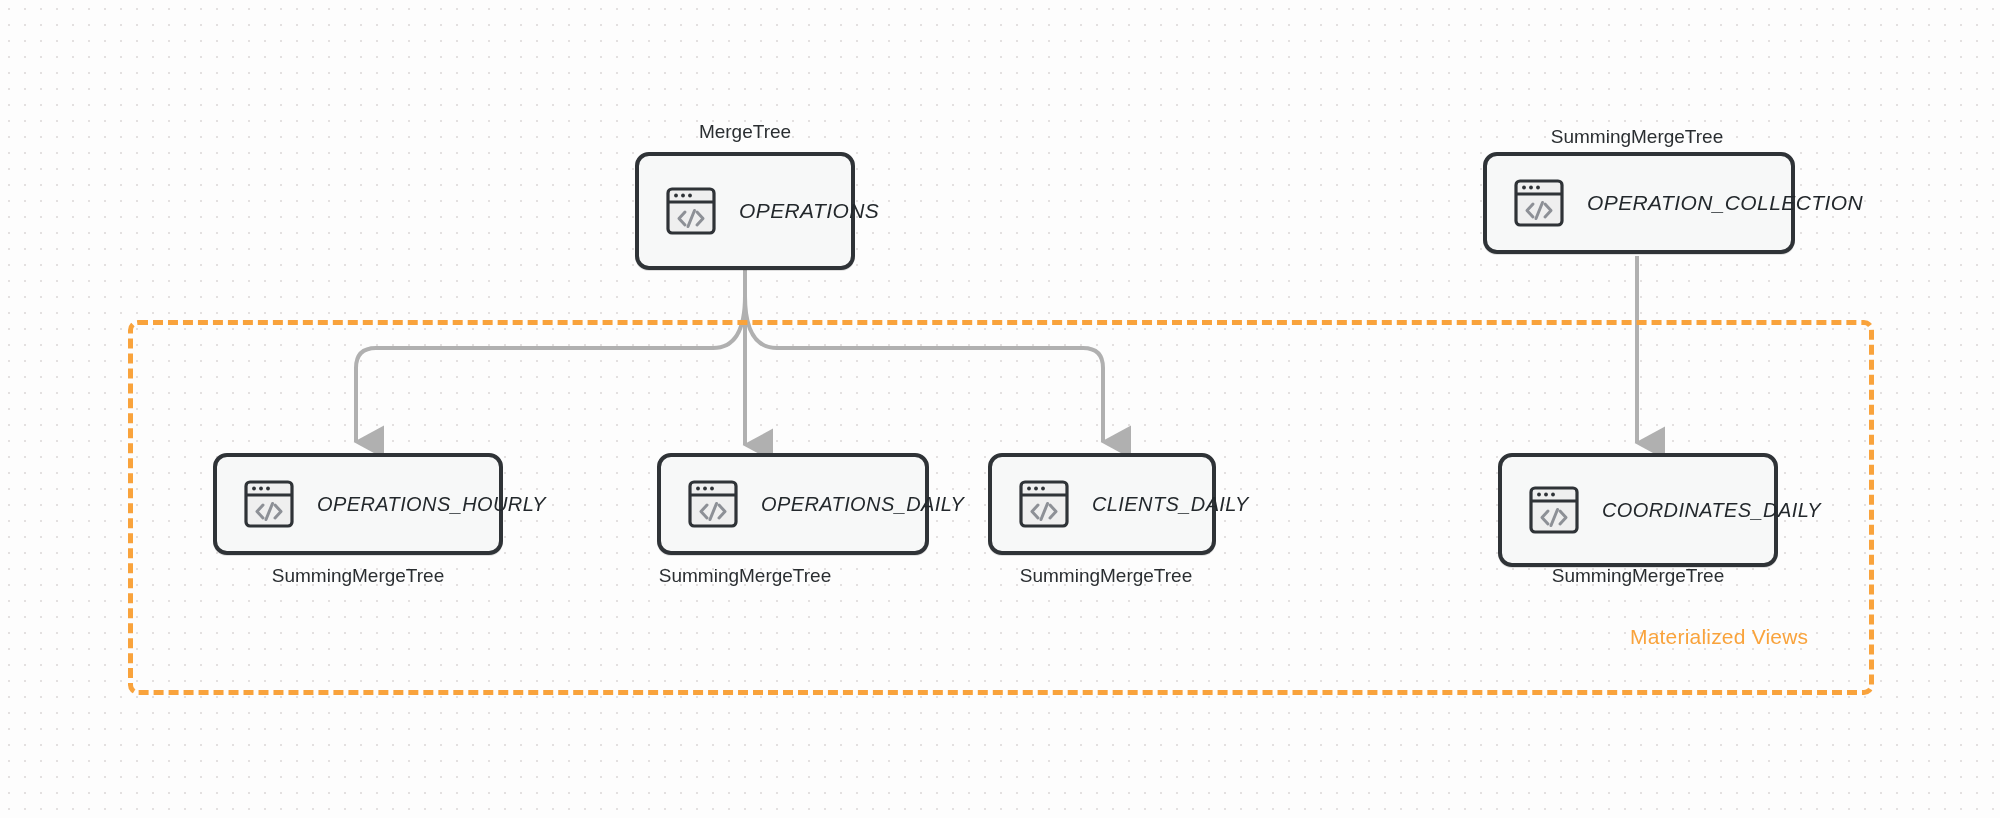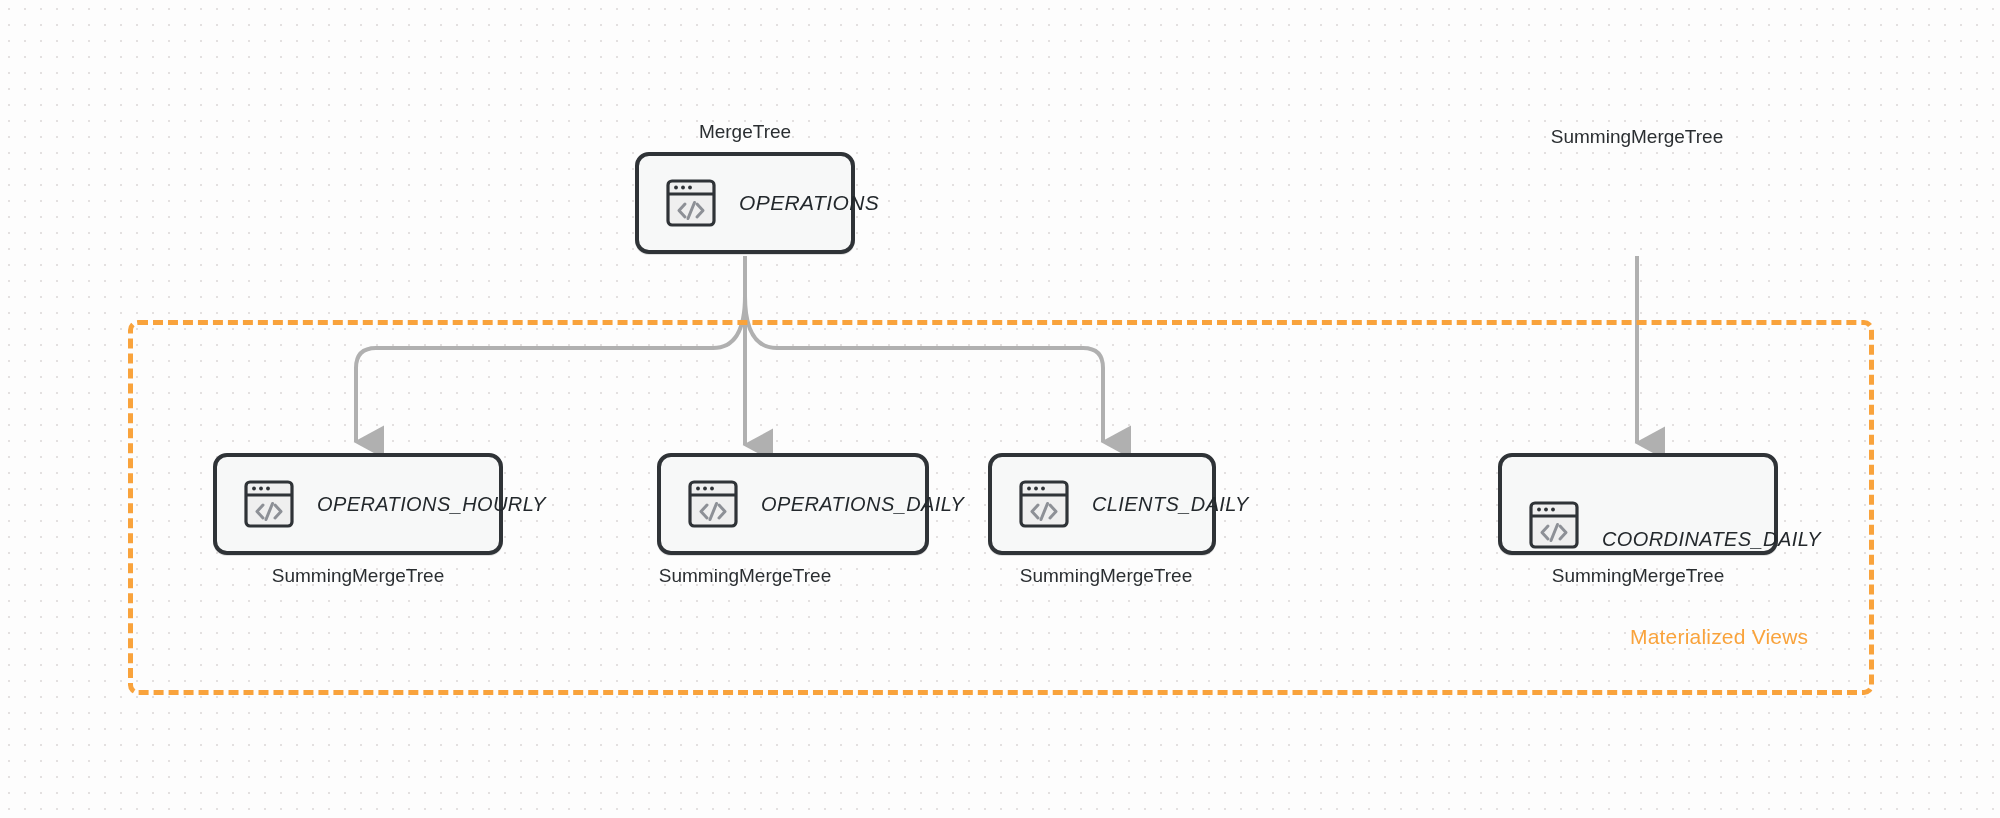--- a/index.html
+++ b/index.html
@@ -103,36 +103,51 @@
   </svg>
 
   <div class="group-box" style="left:128px; top:320px; width:1746px; height:375px;"></div>
 
   <div class="group-label" style="left:1630px; top:625px;">Materialized Views</div>
 
   <div class="caption" style="left:645px; top:121px; width:200px;">MergeTree</div>
 
   <div class="caption" style="left:1537px; top:126px; width:200px;">SummingMergeTree</div>
 
-  <div class="node" style="left:635px; top:152px; width:220px; height:102px;">
+  <div class="node" style="left:635px; top:152px; width:220px; height:118px;">
     <span class="node-icon">
       <svg viewBox="0 0 52 52" width="52" height="52" xmlns="http://www.w3.org/2000/svg">
         <rect x="3" y="4" width="46" height="44" rx="4" ry="4" fill="#efefef" stroke="#2f3337" stroke-width="3.2"></rect>
         <line x1="3" y1="17" x2="49" y2="17" stroke="#2f3337" stroke-width="3.2"></line>
         <circle cx="11" cy="10.5" r="1.9" fill="#2f3337"></circle>
         <circle cx="18" cy="10.5" r="1.9" fill="#2f3337"></circle>
         <circle cx="25" cy="10.5" r="1.9" fill="#2f3337"></circle>
         <path d="M20 27 L14 33.5 L20 40" fill="none" stroke="#8d9096" stroke-width="3" stroke-linecap="round" stroke-linejoin="round"></path>
         <path d="M32 27 L38 33.5 L32 40" fill="none" stroke="#8d9096" stroke-width="3" stroke-linecap="round" stroke-linejoin="round"></path>
         <line x1="29.5" y1="25.5" x2="23" y2="41.5" stroke="#8d9096" stroke-width="3" stroke-linecap="round"></line>
       </svg>
     </span>
     <span class="node-label">OPERATIONS</span>
   </div>
 
+  <div class="node" style="left:1483px; top:152px; width:312px; height:102px;">
+    <span class="node-icon">
+      <svg viewBox="0 0 52 52" width="52" height="52" xmlns="http://www.w3.org/2000/svg">
+        <rect x="3" y="4" width="46" height="44" rx="4" ry="4" fill="#efefef" stroke="#2f3337" stroke-width="3.2"></rect>
+        <line x1="3" y1="17" x2="49" y2="17" stroke="#2f3337" stroke-width="3.2"></line>
+        <circle cx="11" cy="10.5" r="1.9" fill="#2f3337"></circle>
+        <circle cx="18" cy="10.5" r="1.9" fill="#2f3337"></circle>
+        <circle cx="25" cy="10.5" r="1.9" fill="#2f3337"></circle>
+        <path d="M20 27 L14 33.5 L20 40" fill="none" stroke="#8d9096" stroke-width="3" stroke-linecap="round" stroke-linejoin="round"></path>
+        <path d="M32 27 L38 33.5 L32 40" fill="none" stroke="#8d9096" stroke-width="3" stroke-linecap="round" stroke-linejoin="round"></path>
+        <line x1="29.5" y1="25.5" x2="23" y2="41.5" stroke="#8d9096" stroke-width="3" stroke-linecap="round"></line>
+      </svg>
+    </span>
+    <span class="node-label">OPERATION_COLLECTION</span>
+  </div>
 
   <div class="node" style="left:213px; top:453px; width:290px; height:102px;">
     <span class="node-icon">
       <svg viewBox="0 0 52 52" width="52" height="52" xmlns="http://www.w3.org/2000/svg">
         <rect x="3" y="4" width="46" height="44" rx="4" ry="4" fill="#efefef" stroke="#2f3337" stroke-width="3.2"></rect>
         <line x1="3" y1="17" x2="49" y2="17" stroke="#2f3337" stroke-width="3.2"></line>
         <circle cx="11" cy="10.5" r="1.9" fill="#2f3337"></circle>
         <circle cx="18" cy="10.5" r="1.9" fill="#2f3337"></circle>
         <circle cx="25" cy="10.5" r="1.9" fill="#2f3337"></circle>
         <path d="M20 27 L14 33.5 L20 40" fill="none" stroke="#8d9096" stroke-width="3" stroke-linecap="round" stroke-linejoin="round"></path>
@@ -171,21 +186,21 @@
         <circle cx="25" cy="10.5" r="1.9" fill="#2f3337"></circle>
         <path d="M20 27 L14 33.5 L20 40" fill="none" stroke="#8d9096" stroke-width="3" stroke-linecap="round" stroke-linejoin="round"></path>
         <path d="M32 27 L38 33.5 L32 40" fill="none" stroke="#8d9096" stroke-width="3" stroke-linecap="round" stroke-linejoin="round"></path>
         <line x1="29.5" y1="25.5" x2="23" y2="41.5" stroke="#8d9096" stroke-width="3" stroke-linecap="round"></line>
       </svg>
     </span>
     <span class="node-label small">CLIENTS_DAILY</span>
   </div>
   <div class="caption" style="left:1006px; top:565px; width:200px;">SummingMergeTree</div>
 
-  <div class="node" style="left:1498px; top:453px; width:280px; height:102px;align-items:flex-end;">
+  <div class="node" style="left:1498px; top:453px; width:280px; height:114px;">
     <span class="node-icon">
       <svg viewBox="0 0 52 52" width="52" height="52" xmlns="http://www.w3.org/2000/svg">
         <rect x="3" y="4" width="46" height="44" rx="4" ry="4" fill="#efefef" stroke="#2f3337" stroke-width="3.2"></rect>
         <line x1="3" y1="17" x2="49" y2="17" stroke="#2f3337" stroke-width="3.2"></line>
         <circle cx="11" cy="10.5" r="1.9" fill="#2f3337"></circle>
         <circle cx="18" cy="10.5" r="1.9" fill="#2f3337"></circle>
         <circle cx="25" cy="10.5" r="1.9" fill="#2f3337"></circle>
         <path d="M20 27 L14 33.5 L20 40" fill="none" stroke="#8d9096" stroke-width="3" stroke-linecap="round" stroke-linejoin="round"></path>
         <path d="M32 27 L38 33.5 L32 40" fill="none" stroke="#8d9096" stroke-width="3" stroke-linecap="round" stroke-linejoin="round"></path>
         <line x1="29.5" y1="25.5" x2="23" y2="41.5" stroke="#8d9096" stroke-width="3" stroke-linecap="round"></line>

